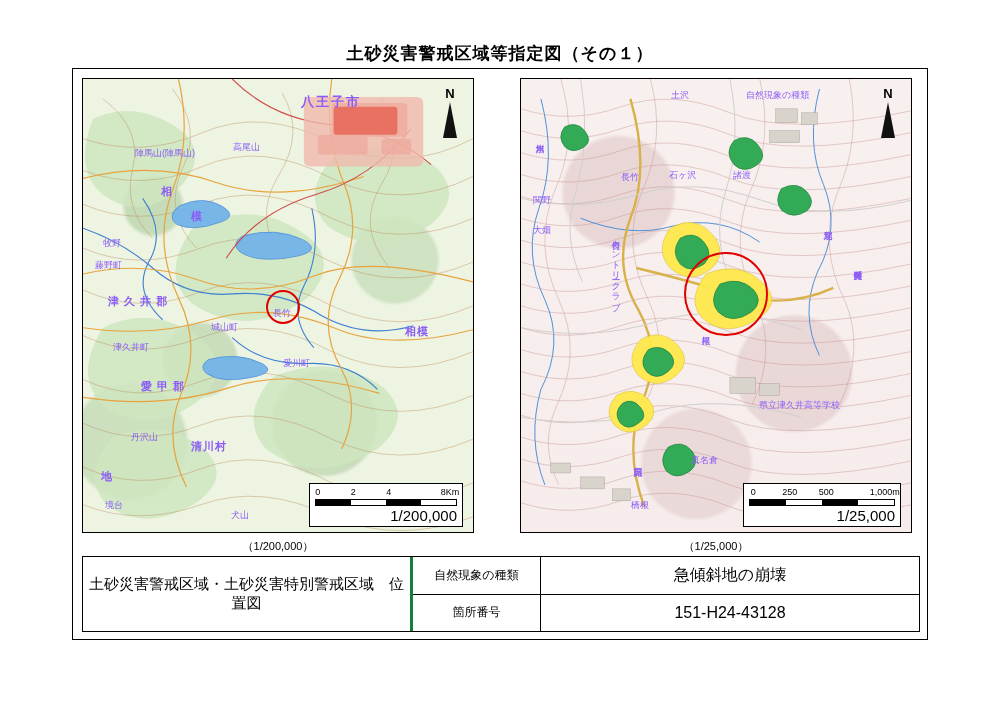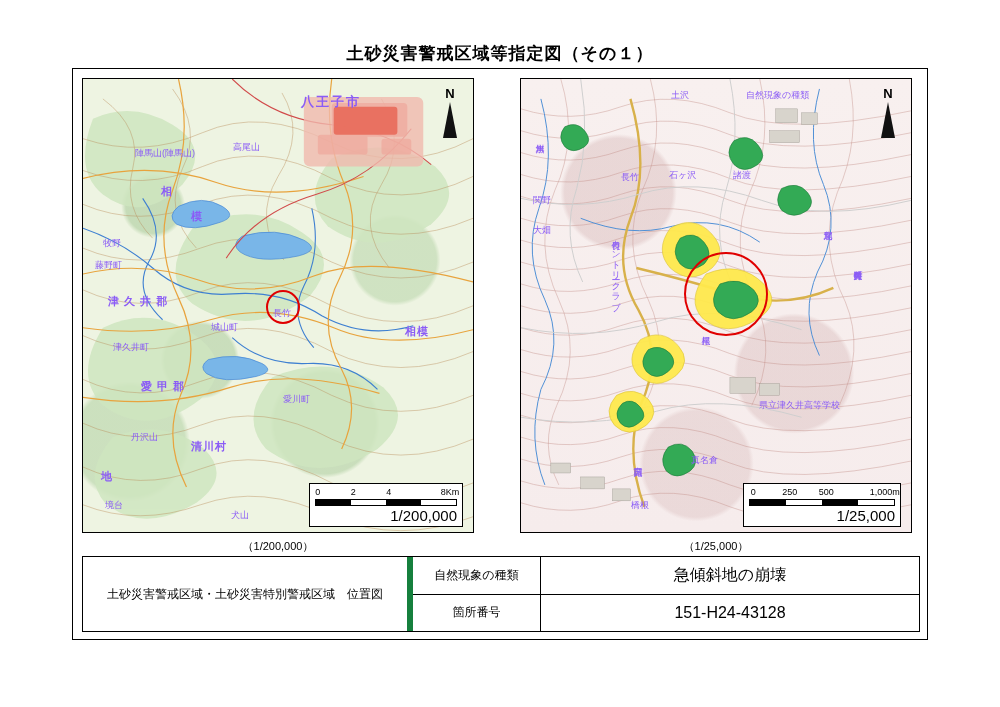--- a/index.html
+++ b/index.html
@@ -152,25 +152,25 @@
     left: 9px;
     top: 487px;
     width: 838px;
     height: 76px;
     border: 1px solid #000;
     box-sizing: border-box;
     display: flex;
   }
   .info-left {
     width: 330px;
-    border-right: 6px solid #15803d;
+    border-right: 3px solid #15803d;
     display: flex;
     align-items: center;
     justify-content: center;
-    font-size: 12px;
+    font-size: 15px;
     box-sizing: border-box;
     text-align: center;
   }
   .info-right {
     flex: 1 1 auto;
     display: flex;
     flex-direction: column;
   }
   .info-row {
     flex: 1 1 0;
@@ -292,21 +292,21 @@
           <rect x="252" y="28" width="64" height="28" rx="3"></rect>
         </g>
       </svg>
 
       <div class="mlabel big" style="left:218px; top:14px;">八王子市</div>
       <div class="mlabel mid" style="left:322px; top:245px;">相模</div>
       <div class="mlabel mid" style="left:25px; top:215px;">津 久 井 郡</div>
       <div class="mlabel mid" style="left:58px; top:300px;">愛 甲 郡</div>
       <div class="mlabel mid" style="left:78px; top:105px;">相</div>
       <div class="mlabel mid" style="left:108px; top:130px;">模</div>
-      <div class="mlabel" style="left:200px; top:278px;margin-top:36px;">愛川町</div>
+      <div class="mlabel" style="left:200px; top:278px;">愛川町</div>
       <div class="mlabel mid" style="left:108px; top:360px;">清川村</div>
       <div class="mlabel" style="left:48px; top:352px;">丹沢山</div>
       <div class="mlabel" style="left:148px; top:430px;">犬山</div>
       <div class="mlabel" style="left:128px; top:242px;">城山町</div>
       <div class="mlabel" style="left:30px; top:262px;">津久井町</div>
       <div class="mlabel" style="left:20px; top:158px;">牧野</div>
       <div class="mlabel" style="left:12px; top:180px;">藤野町</div>
       <div class="mlabel" style="left:52px; top:48px;margin-top:20px;">陣馬山(陣馬山)</div>
       <div class="mlabel" style="left:150px; top:62px;">高尾山</div>
       <div class="mlabel" style="left:190px; top:228px;">長竹</div>

